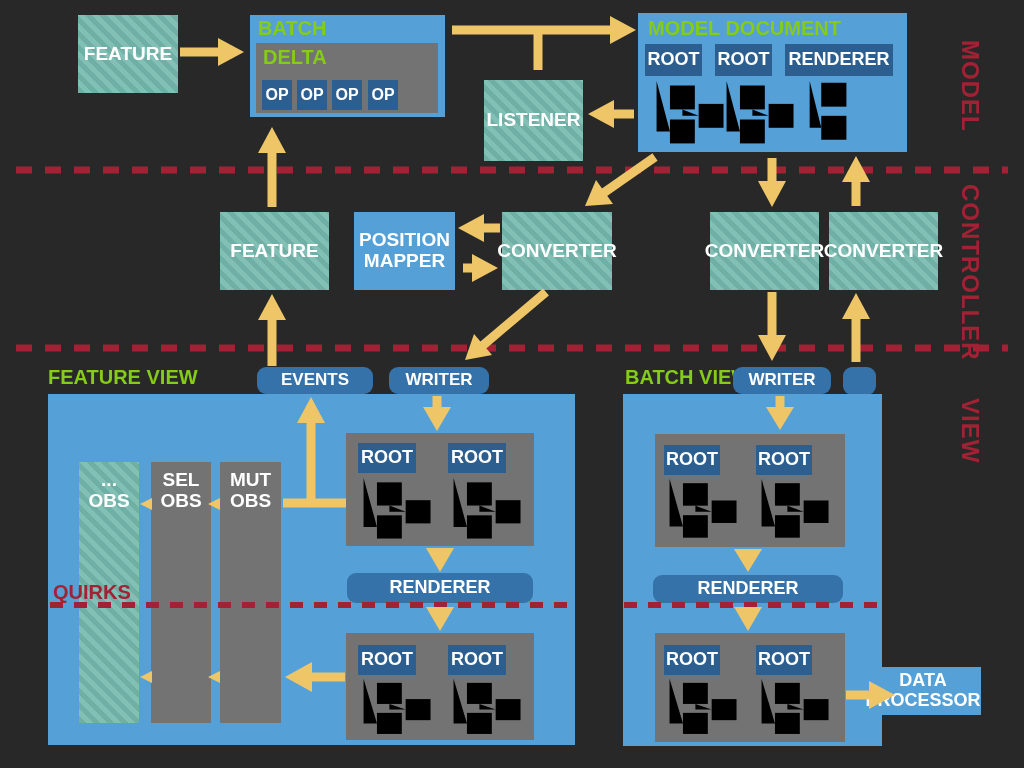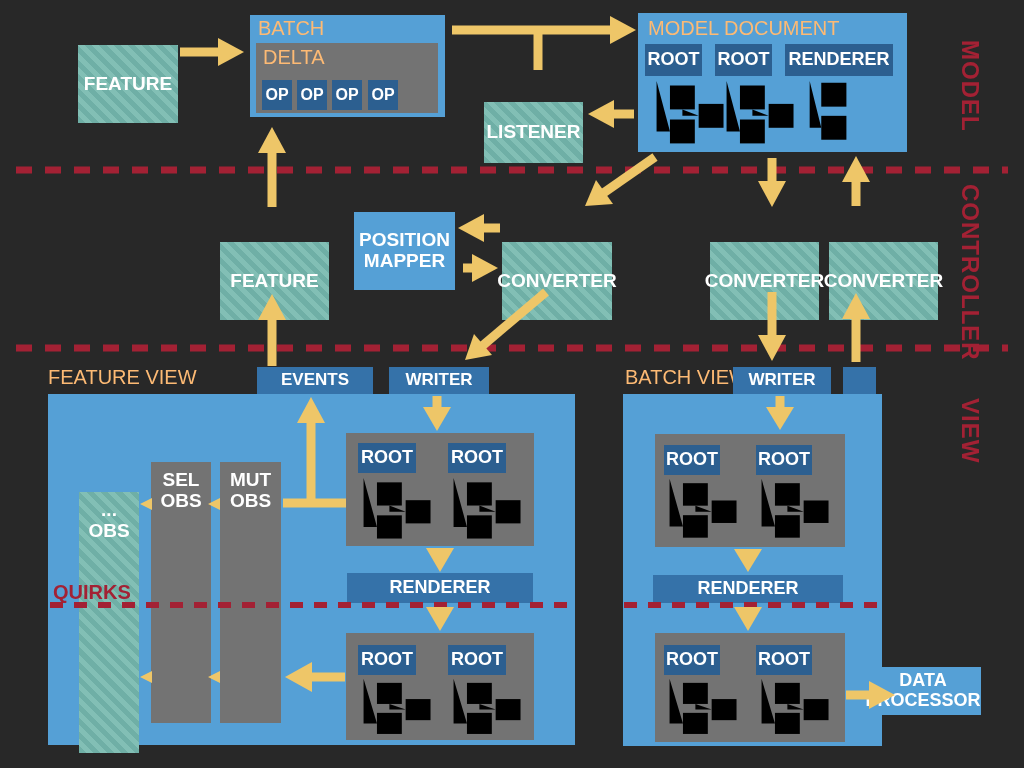--- a/index.html
+++ b/index.html
@@ -4,24 +4,24 @@
 <style>
   html,body{margin:0;padding:0;background:#1b1b1b;}
   .stage{position:relative;width:1024px;height:768px;background:#282828;overflow:hidden;
          font-family:"Liberation Sans",sans-serif;font-stretch:condensed;}
   .abs{position:absolute;}
   .lbl{color:#fff;font-weight:700;display:flex;align-items:center;justify-content:center;
        text-align:center;line-height:1.1;}
   .pre{white-space:pre-line;}
   .light{background:#55a0d6;}
   .mid{background:#737373;}
-  .hdr{background:#3572a9;}
+  .hdr{background:#3572a9;border-radius:9px;}
   .dark{background:#2c5f90;}
-  .teal{background:repeating-linear-gradient(45deg,#6fafa6 0 5px,#82bfb5 5px 10px);margin-top:30px;}
-  .title{position:absolute;color:#fdba74;font-weight:400;font-size:20px;letter-spacing:0px;}
+  .teal{background:repeating-linear-gradient(45deg,#6fafa6 0 5px,#82bfb5 5px 10px);}
+  .title{position:absolute;color:#84cc16;font-weight:700;font-size:20px;letter-spacing:0px;}
   .vlabel{position:absolute;writing-mode:vertical-rl;text-orientation:sideways;
           color:#a32134;font-weight:700;font-size:24px;letter-spacing:1px;}
   .quirks{position:absolute;color:#a32134;font-weight:700;font-size:20px;}
   .overlay{position:absolute;left:0;top:0;pointer-events:none;}
   .ar{stroke:#eec668;stroke-width:9;fill:none;}
   .ah{fill:#eec668;stroke:none;}
   .dash{stroke:#a32134;stroke-width:7;stroke-dasharray:16 13;}
   .dash2{stroke:#a32134;stroke-width:6;stroke-dasharray:13 11;}
   .fs16{font-size:16px;} .fs17{font-size:17px;} .fs18{font-size:18px;} .fs19{font-size:19px;}
   .coltop{align-items:flex-start;padding-top:8px;box-sizing:border-box;}
@@ -51,21 +51,21 @@
 
   <div class="abs light" style="left:250px;top:15px;width:195px;height:102px"></div>
   <div class="title" style="left:258px;top:17px">BATCH</div>
   <div class="abs mid" style="left:256px;top:43px;width:182px;height:70px"></div>
   <div class="title" style="left:263px;top:46px">DELTA</div>
   <div class="abs dark lbl fs16" style="left:262px;top:80px;width:30px;height:30px">OP</div>
   <div class="abs dark lbl fs16" style="left:297px;top:80px;width:30px;height:30px">OP</div>
   <div class="abs dark lbl fs16" style="left:332px;top:80px;width:30px;height:30px">OP</div>
   <div class="abs dark lbl fs16" style="left:368px;top:80px;width:30px;height:30px">OP</div>
 
-  <div class="abs teal lbl fs19" style="left:484px;top:72px;width:99px;height:61px">LISTENER</div>
+  <div class="abs teal lbl fs19" style="left:484px;top:80px;width:99px;height:81px">LISTENER</div>
 
   <div class="abs light" style="left:638px;top:13px;width:269px;height:139px"></div>
   <div class="title" style="left:648px;top:17px">MODEL DOCUMENT</div>
   <div class="abs dark lbl fs18" style="left:645px;top:44px;width:57px;height:32px">ROOT</div>
   <div class="abs dark lbl fs18" style="left:715px;top:44px;width:57px;height:32px">ROOT</div>
   <div class="abs dark lbl fs18" style="left:785px;top:44px;width:108px;height:32px">RENDERER</div>
   <svg class="abs tree" style="left:647px;top:80px" width="88" height="68" viewBox="0 0 92 74" preserveAspectRatio="none">
       <use href="#tree3"></use>
     </svg>
   <svg class="abs tree" style="left:717px;top:80px" width="88" height="68" viewBox="0 0 92 74" preserveAspectRatio="none">

